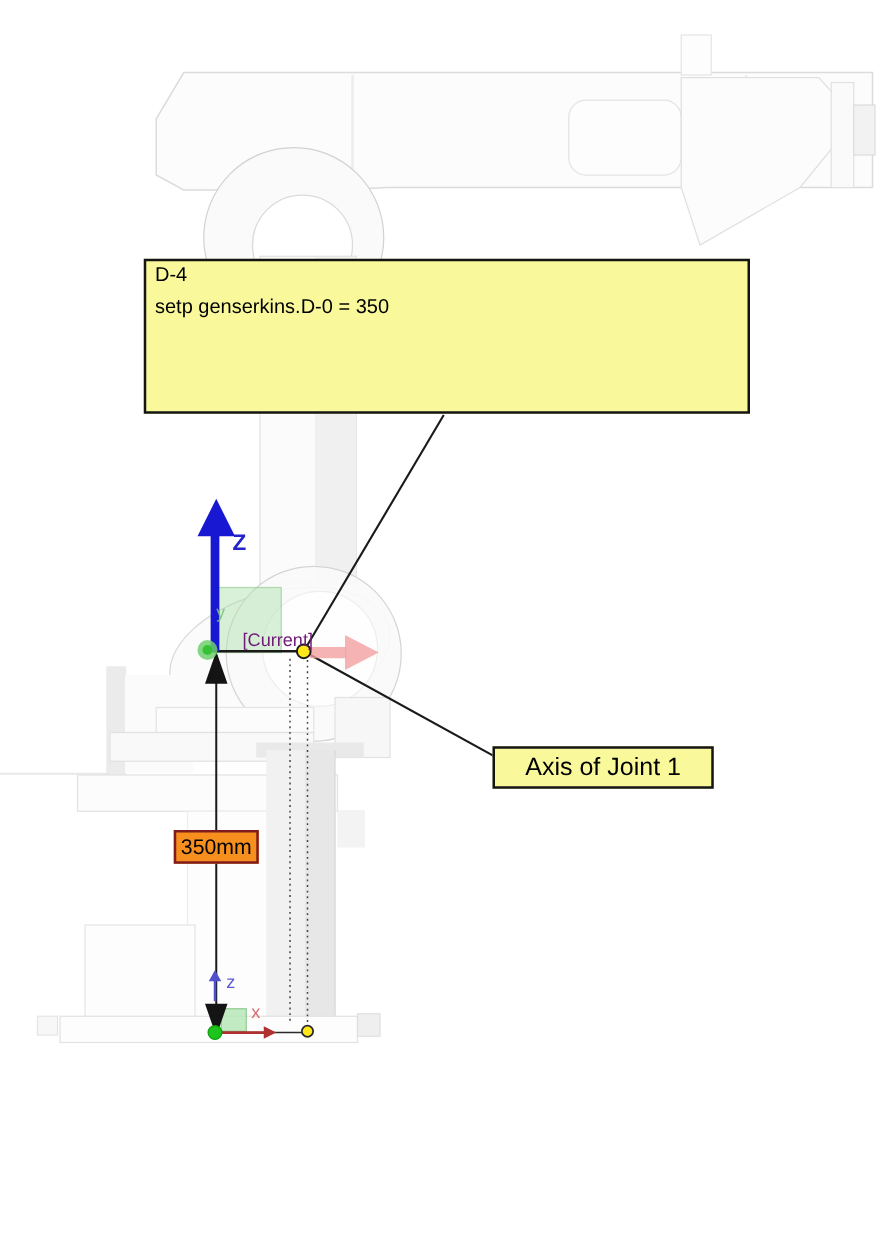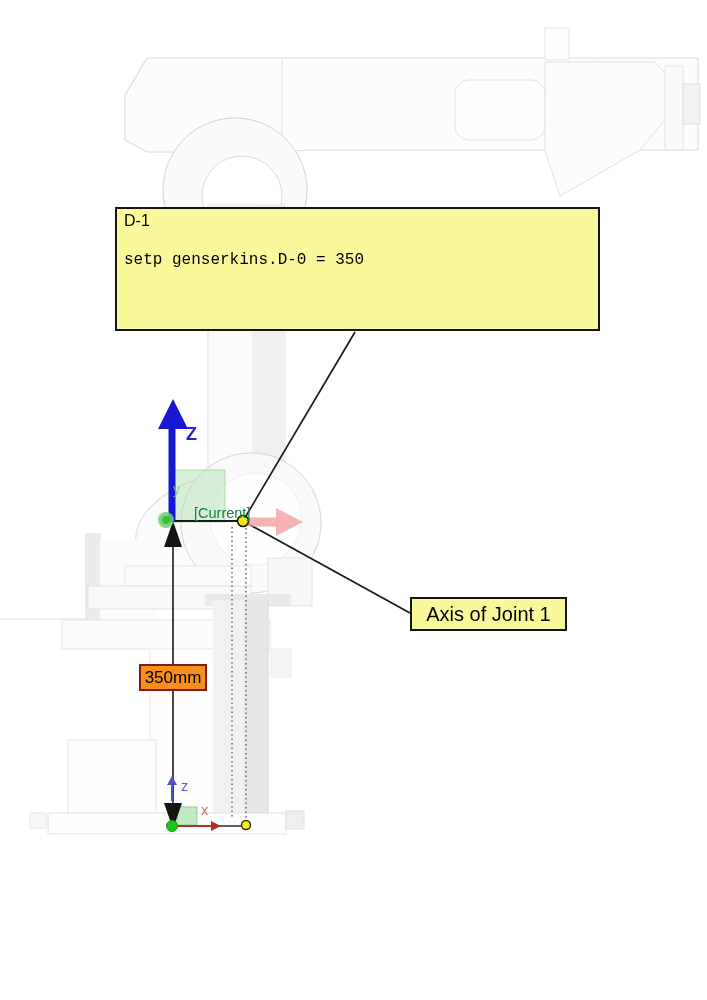--- a/index.html
+++ b/index.html
@@ -7,34 +7,34 @@
     position:relative;width:707px;height:1000px;background:#ffffff;
     font-family:"Liberation Sans",sans-serif;overflow:hidden;
   }
   .scene{position:absolute;left:0;top:0;}
   .callout{
     position:absolute;left:115px;top:207px;width:485px;height:124px;
     box-sizing:border-box;border:2px solid #141414;background:#f9f99c;
     padding:3px 7px;font-size:16px;line-height:17.5px;color:#000;
   }
   .callout-body{white-space:pre-wrap;margin-top:19px;}
-  .callout-cmd{margin-top:22px;font-family:Liberation Mono, monospace;}
+  .callout-cmd{margin-top:7px;}
   .axis-label{
-    position:absolute;left:410px;top:597px;width:157px;height:34px;
+    position:absolute;left:394px;top:597px;width:177px;height:34px;
     box-sizing:border-box;border:2px solid #141414;background:#f9f99c;
     display:flex;align-items:center;justify-content:center;
     font-size:20px;color:#000;
   }
   .dim-label{
     position:absolute;left:139px;top:664px;width:68px;height:27px;
     box-sizing:border-box;border:2px solid #7f1d1d;background:#f78f1e;
     display:flex;align-items:center;justify-content:center;
     font-size:17px;color:#000;
   }
-  .current-label{position:absolute;left:194px;top:505px;font-size:14.5px;color:#15803d;}
+  .current-label{position:absolute;left:194px;top:505px;font-size:14.5px;color:#701a75;}
   .y-green{position:absolute;left:173px;top:481px;font-size:14px;color:rgba(120,195,120,.9);}
   .z-upper{position:absolute;left:186px;top:424px;font-size:18px;font-weight:bold;color:#2323cc;}
   .z-lower{position:absolute;left:181px;top:778px;font-size:14.5px;color:#5b5bd6;}
   .x-lower{position:absolute;left:201px;top:802px;font-size:14.5px;color:#d66a6a;}
 </style>
 </head>
 <body>
 
 <div class="canvas">
 
@@ -121,21 +121,21 @@
       <polygon points="172,776 167,785 177,785" fill="#5050cc"></polygon>
       <line x1="172" y1="826" x2="245" y2="826" stroke="#2a2a2a" stroke-width="1.3"></line>
       <line x1="174" y1="826" x2="212" y2="826" stroke="#b03030" stroke-width="2.2"></line>
       <polygon points="221,826 211,821 211,831" fill="#b03030"></polygon>
       <circle cx="172" cy="826" r="5.5" fill="#1ec41e" stroke="#0d9d0d"></circle>
       <circle cx="246" cy="825" r="4.5" fill="#ffe81a" stroke="#2a2a2a" stroke-width="1.4"></circle>
     </g>
   </svg>
 
   <div class="callout">
-    <div>D-1</div>
+    <div>D-4</div>
     <div class="callout-cmd">setp genserkins.D-0 = 350</div>
   </div>
 
   <div class="axis-label">
     <span>Axis of Joint 1</span>
   </div>
 
   <div class="dim-label">
     <span>350mm</span>
   </div>

